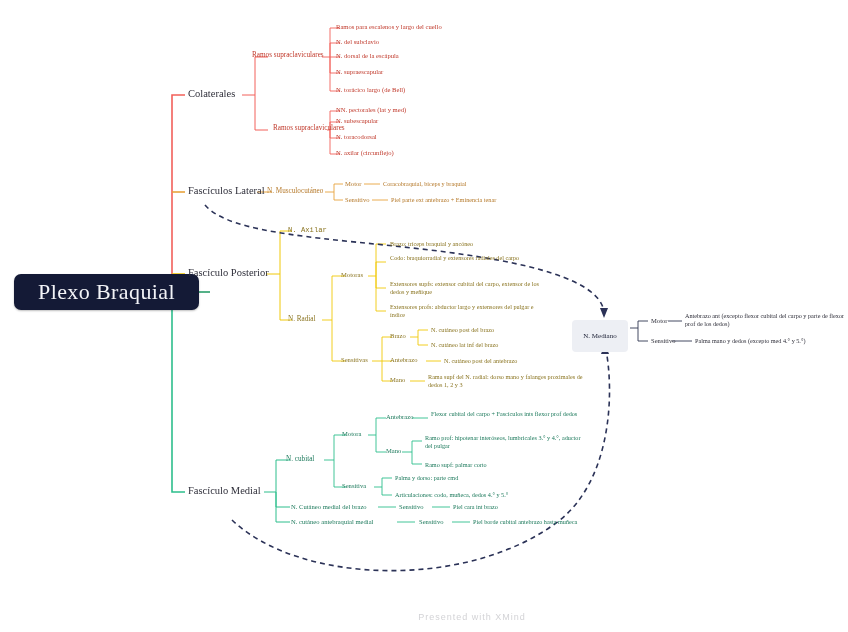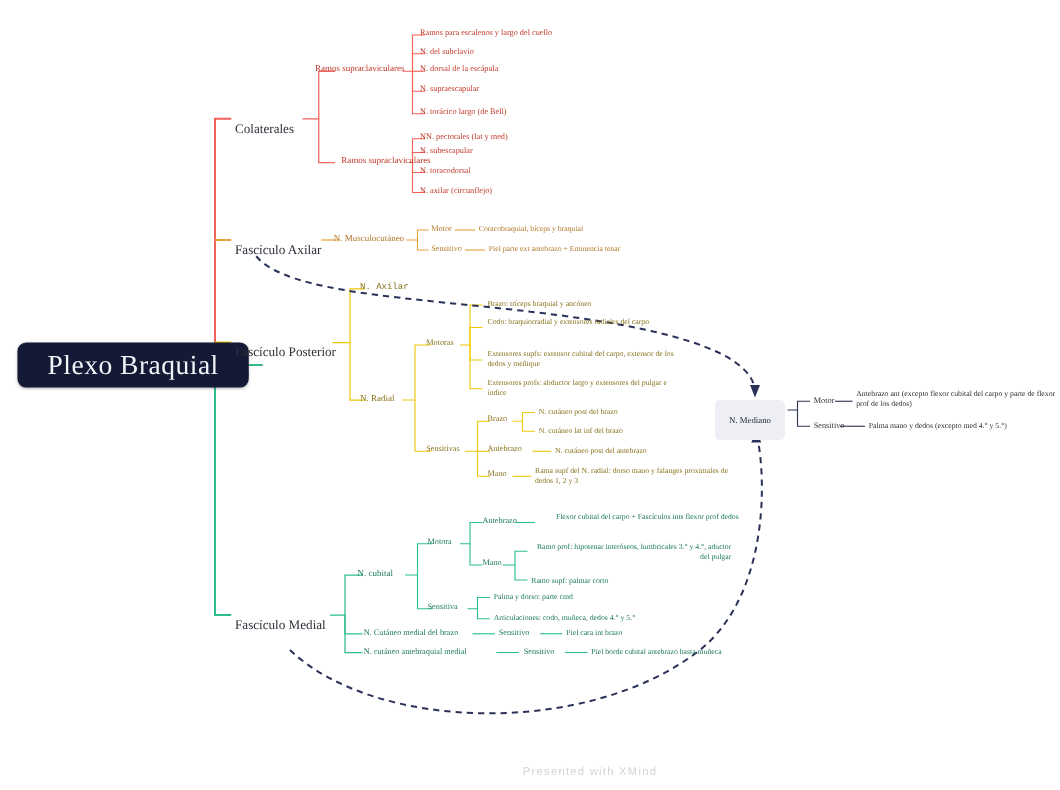--- a/index.html
+++ b/index.html
@@ -19,33 +19,33 @@
   .root{
     left:14px;top:274px;width:185px;height:36px;
     background:#141A36;color:#F2F3F7;
     border-radius:7px;
     display:flex;align-items:center;justify-content:center;
     font-size:22px;letter-spacing:.4px;
     box-shadow:0 1px 2px rgba(0,0,0,.25);
   }
 
   
-  .l1{font-size:10.5px;color:#2b2b2b;margin-top:10px;}
+  .l1{font-size:10.5px;color:#2b2b2b;}
 
   
   .l2{font-size:7.2px;}
   
   .l3{font-size:6.6px;}
   
   .l4{font-size:6.2px;}
 
   .c-red{color:#C0392B;}
   .c-orange{color:#B5792A;}
   .c-yellow{color:#8a7420;}
-  .c-green{color:#1d7a5c;text-align:right;}
+  .c-green{color:#1d7a5c;}
   .c-dark{color:#2f2f3a;}
 
   .two-line{white-space:normal;width:150px;line-height:1.25;}
   .two-line-w{white-space:normal;width:160px;line-height:1.25;}
 
   
   .mediano{
     left:572px;top:320px;width:56px;height:32px;
     background:#EDEFF4;color:#22263a;
     border-radius:4px;
@@ -172,21 +172,21 @@
   <div class="node l3 c-red" style="left:336px;top:52px;"><span>N. dorsal de la escápula</span></div>
   <div class="node l3 c-red" style="left:336px;top:68px;"><span>N. supraescapular</span></div>
   <div class="node l3 c-red" style="left:336px;top:86px;"><span>N. torácico largo (de Bell)</span></div>
 
   <div class="node l3 c-red" style="left:336px;top:106px;"><span>NN. pectorales (lat y med)</span></div>
   <div class="node l3 c-red" style="left:336px;top:117px;"><span>N. subescapular</span></div>
   <div class="node l3 c-red" style="left:336px;top:133px;"><span>N. toracodorsal</span></div>
   <div class="node l3 c-red" style="left:336px;top:149px;"><span>N. axilar (circunflejo)</span></div>
 
   <div class="node l1 c-dark" style="left:188px;top:185px;">
-    <span>Fascículo Axilar</span>
+    <span>Fascículos Lateral</span>
   </div>
   <div class="node l2 c-orange" style="left:267px;top:187px;">
     <span>N. Musculocutáneo</span>
   </div>
   <div class="node l3 c-orange" style="left:345px;top:180px;"><span>Motor</span></div>
   <div class="node l3 c-orange" style="left:345px;top:196px;"><span>Sensitivo</span></div>
   <div class="node l4 c-orange" style="left:383px;top:180px;"><span>Coracobraquial, bíceps y braquial</span></div>
   <div class="node l4 c-orange" style="left:391px;top:196px;"><span>Piel parte ext antebrazo + Eminencia tenar</span></div>
 
   <div class="node l1 c-dark" style="left:188px;top:267px;text-align:center;">

